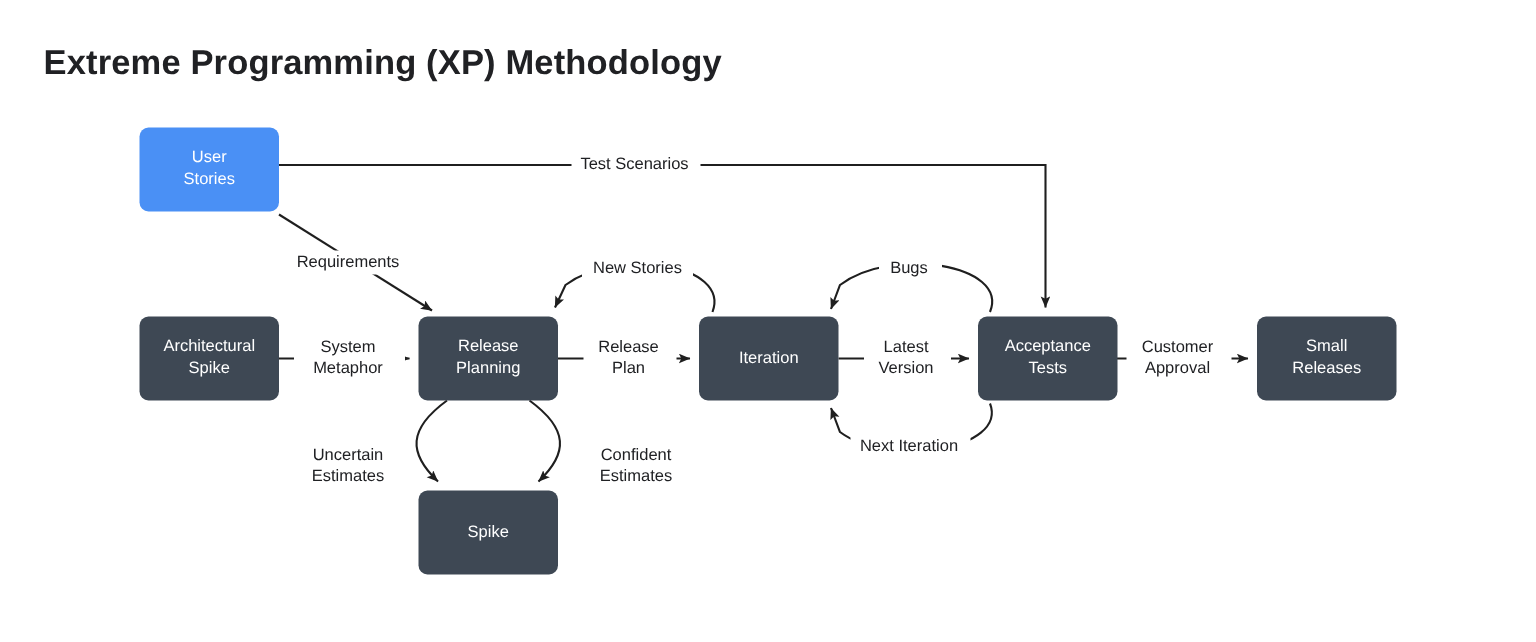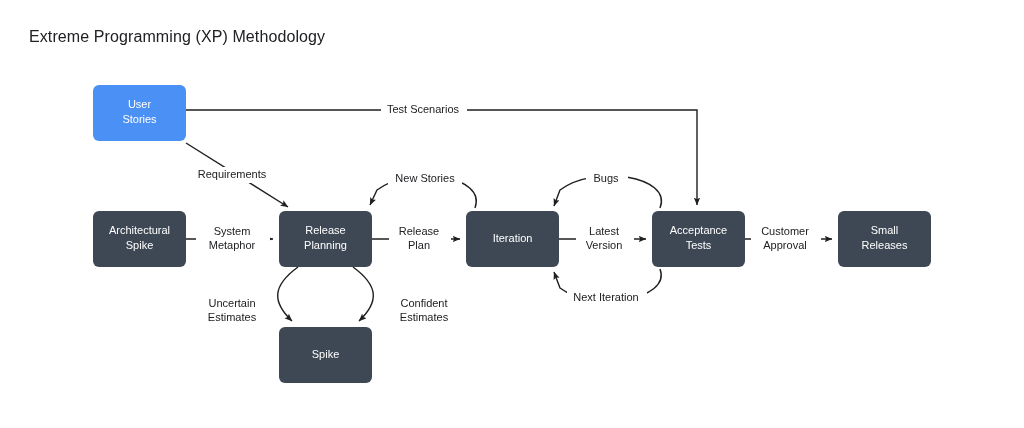--- a/index.html
+++ b/index.html
@@ -12,22 +12,22 @@
     height: 428px;
     font-family: "Liberation Sans", sans-serif;
     color: #202124;
     overflow: hidden;
     position: relative;
   }
   #page-title {
     position: absolute;
     left: 29px;
     top: 28px;
-    font-size: 16px;
-    font-weight: 400;
+    font-size: 23px;
+    font-weight: 700;
     letter-spacing: 0.1px;
     color: #202124;
     white-space: nowrap;
   }
   #diagram-canvas {
     position: absolute;
     left: 0;
     top: 0;
     width: 1024px;
     height: 428px;

